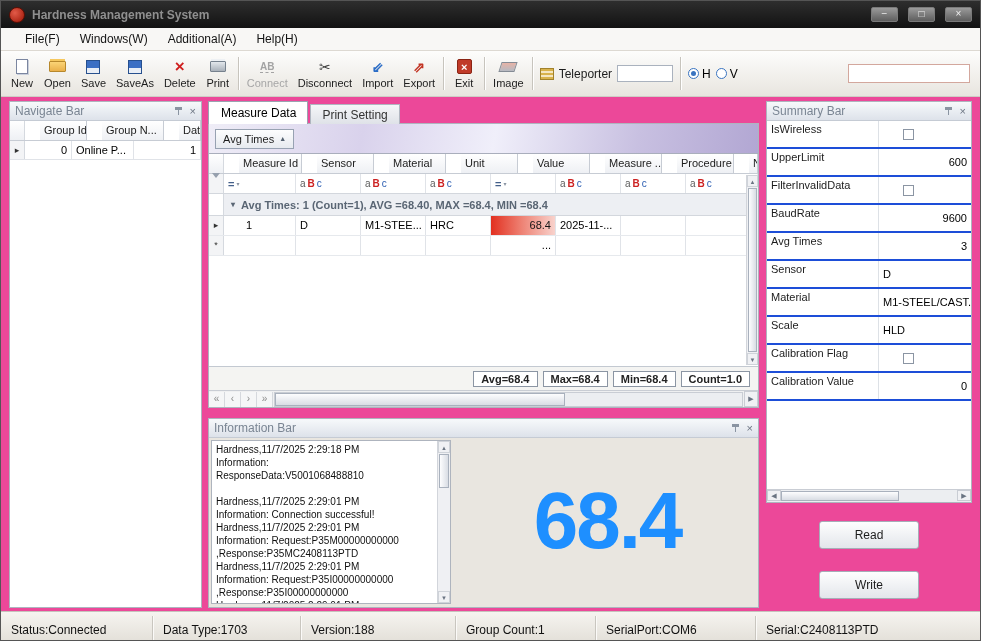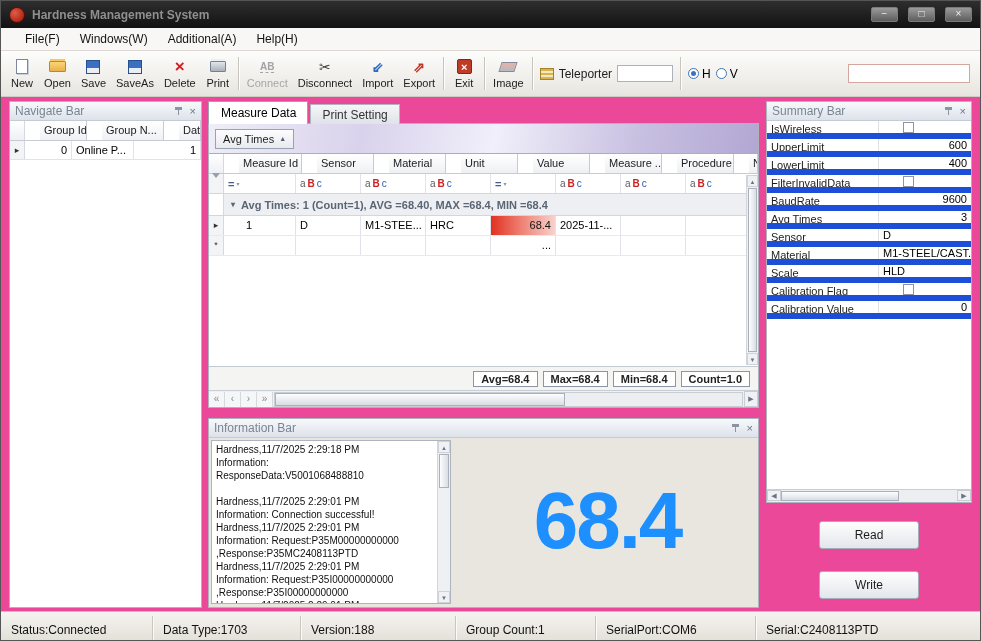--- a/index.html
+++ b/index.html
@@ -141,21 +141,21 @@
     border:1px solid #aeb4be; background:#fff; display:flex; }
   .log-lines { flex:1; padding:2px 4px; overflow:hidden; }
   .log-line { font-size:10px; line-height:13px; min-height:13px; white-space:nowrap; color:#101010; }
   .log-vscroll { width:13px; background:#eff0f3; border-left:1px solid #d2d5db; display:flex; flex-direction:column; }
   .log-vthumb { height:34px; margin:1px; background:linear-gradient(90deg,#fdfdfe,#d9dde4); border:1px solid #a9b1bd; }
   .big-value { position:absolute; left:252px; right:4px; top:20px; bottom:4px;
     display:flex; align-items:center; justify-content:center;
     font-size:80px; font-weight:bold; color:#1e8fff; letter-spacing:-2px; }
   
   .summary-panel { left:765px; top:4px; width:206px; height:402px; }
-  .prop-row { display:flex; height:18px; border-bottom:6px solid #1d4ed8; }
+  .prop-row { display:flex; height:28px; border-bottom:2px solid #1d4ed8; }
   .prop-name { width:112px; border-right:1px solid #dde1e6; padding:0 4px; font-size:11px;
     line-height:17px; color:#1c1c1c; white-space:nowrap; overflow:hidden; }
   .prop-val { flex:1; padding:0 4px; font-size:11px; line-height:17px; white-space:nowrap; overflow:hidden; display:flex; align-items:center; }
   .prop-val.num { justify-content:flex-end; }
   .checkbox { width:11px; height:11px; border:1px solid #8b95a3; background:#fff; margin-left:20px; }
   .sum-hscroll { position:absolute; left:0; right:0; bottom:0; height:13px; background:#eceef1;
     border-top:1px solid #c9cdd4; display:flex; }
   .sum-hthumb { width:58%; margin:1px 0; background:linear-gradient(#fdfdfe,#d9dde4); border:1px solid #a9b1bd; }
   .right-buttons { position:absolute; left:765px; top:424px; width:206px;
     display:flex; flex-direction:column; align-items:center; gap:22px; }
@@ -445,24 +445,20 @@
         <div class="prop-name">IsWireless</div>
         <div class="prop-val">
             <span class="checkbox"></span>
           </div>
       </div>
       <div class="prop-row">
         <div class="prop-name">UpperLimit</div>
         <div class="prop-val num">600</div>
       </div>
       <div class="prop-row">
-        <div class="prop-name">LowerLimit</div>
-        <div class="prop-val num">400</div>
-      </div>
-      <div class="prop-row">
         <div class="prop-name">FilterInvalidData</div>
         <div class="prop-val">
             <span class="checkbox"></span>
           </div>
       </div>
       <div class="prop-row">
         <div class="prop-name">BaudRate</div>
         <div class="prop-val num">9600</div>
       </div>
       <div class="prop-row">

